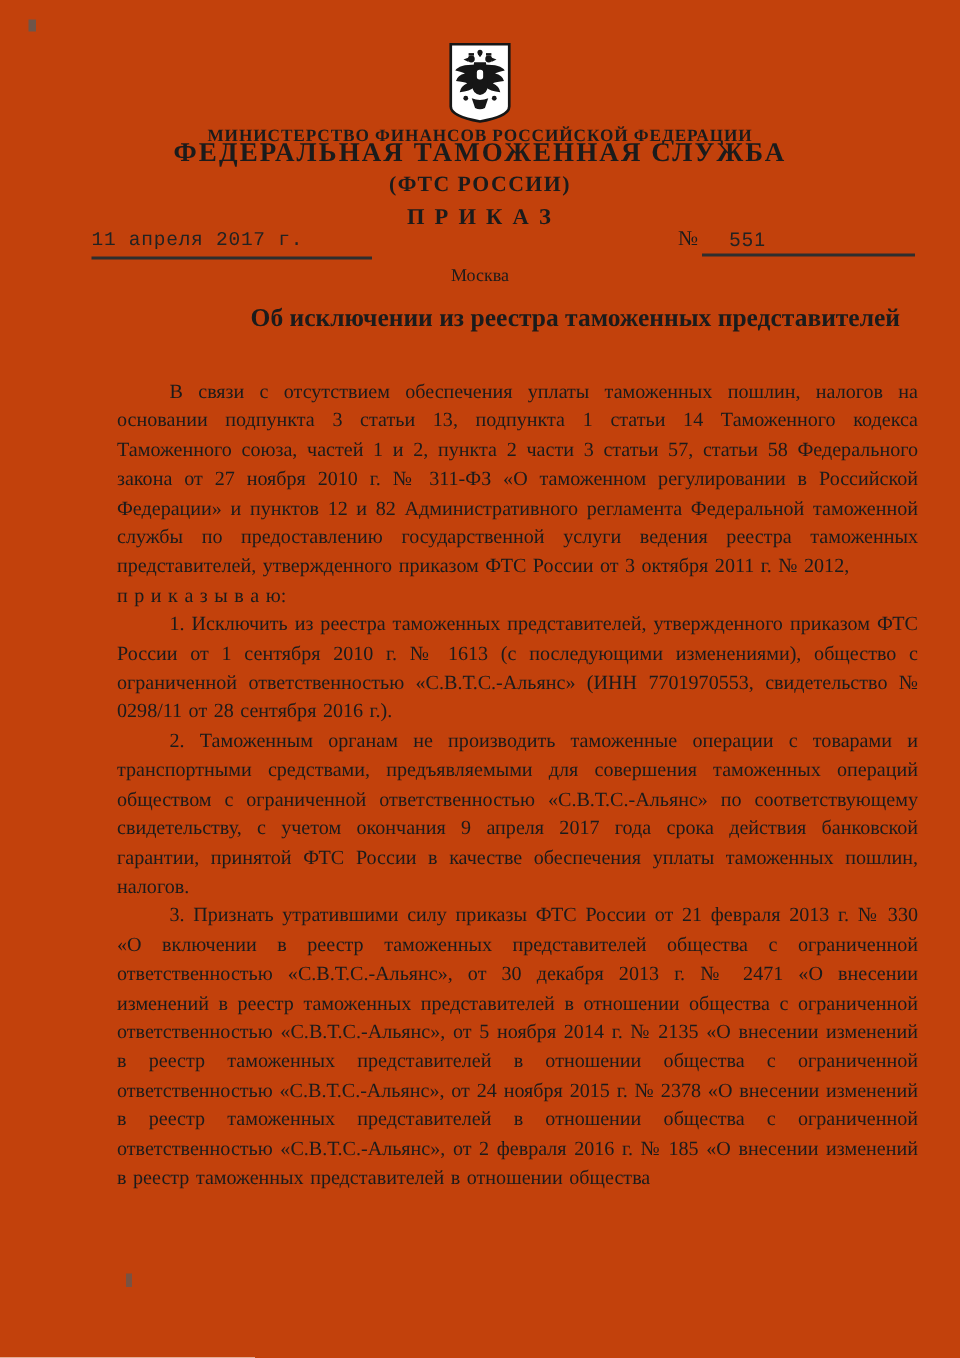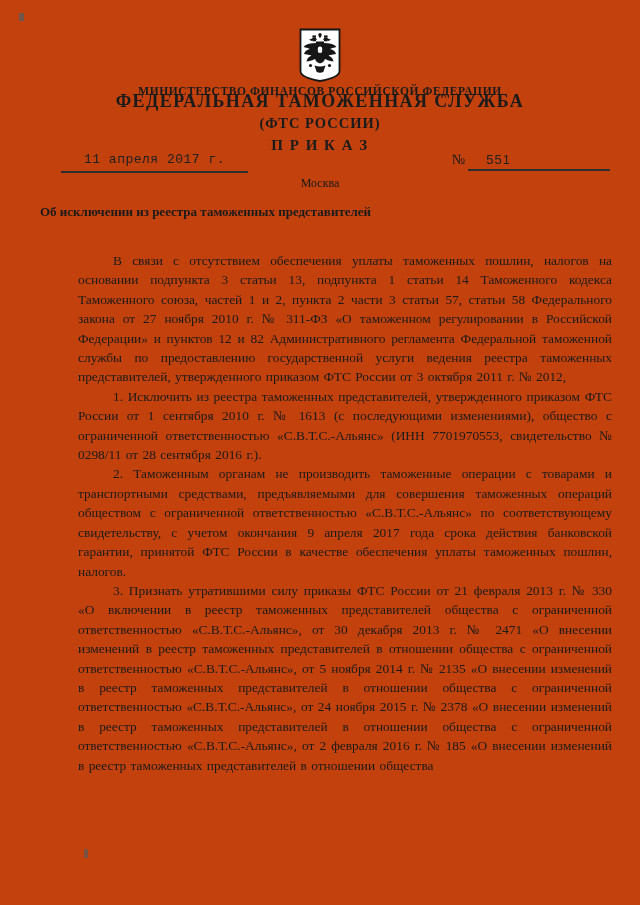--- a/index.html
+++ b/index.html
@@ -36,21 +36,21 @@
   .service-abbr  { top: 115px; font-size: 14.5px; letter-spacing: 1px; }
   .doc-type      { top: 137px; font-size: 15px;   letter-spacing: 1.5px; }
 
   .date-field {
     position: absolute;
     top: 152px;
     left: 61px;
     width: 187px;
     height: 19px;
     border-bottom: 2px solid #2e2e2e;
-    text-align: center;
+    text-align: left;
     font-family: "Liberation Mono", monospace;
     font-size: 13px;
     letter-spacing: 0.5px;
     color: #222;
   }
   .num-field {
     position: absolute;
     top: 152px;
     left: 452px;
     display: flex;
@@ -78,23 +78,23 @@
     text-align: center;
     font-size: 12px;
     font-weight: normal;
   }
   
   .title {
     position: absolute;
     top: 204px;
     left: 40px;
     width: 560px;
-    text-align: left;
+    text-align: right;
     font-weight: bold;
-    font-size: 13px;
+    font-size: 17px;
     line-height: 16.5px;
   }
   
   .body-text {
     position: absolute;
     top: 251px;
     left: 78px;
     width: 534px;
     font-size: 13.4px;
     line-height: 19.4px;
@@ -160,18 +160,19 @@
     <span class="num-line">551</span>
   </div>
   <div class="hdr city">Москва</div>
 
   <div class="title">
     <div>Об исключении из реестра таможенных представителей</div>
   </div>
 
   <div class="body-text">
     <p>В связи с отсутствием обеспечения уплаты таможенных пошлин, налогов на основании подпункта 3 статьи 13, подпункта 1 статьи 14 Таможенного кодекса Таможенного союза, частей 1 и 2, пункта 2 части 3 статьи 57, статьи 58 Федерального закона от 27 ноября 2010 г. № 311-ФЗ «О таможенном регулировании в Российской Федерации» и пунктов 12 и 82 Административного регламента Федеральной таможенной службы по предоставлению государственной услуги ведения реестра таможенных представителей, утвержденного приказом ФТС России от 3 октября 2011 г. № 2012,</p>
+    <p class="no-indent">п р и к а з ы в а ю:</p>
     <p>1. Исключить из реестра таможенных представителей, утвержденного приказом ФТС России от 1 сентября 2010 г. № 1613 (с последующими изменениями), общество с ограниченной ответственностью «С.В.Т.С.-Альянс» (ИНН 7701970553, свидетельство № 0298/11 от 28 сентября 2016 г.).</p>
     <p>2. Таможенным органам не производить таможенные операции с товарами и транспортными средствами, предъявляемыми для совершения таможенных операций обществом с ограниченной ответственностью «С.В.Т.С.-Альянс» по соответствующему свидетельству, с учетом окончания 9 апреля 2017 года срока действия банковской гарантии, принятой ФТС России в качестве обеспечения уплаты таможенных пошлин, налогов.</p>
     <p>3. Признать утратившими силу приказы ФТС России от 21 февраля 2013 г. № 330 «О включении в реестр таможенных представителей общества с ограниченной ответственностью «С.В.Т.С.-Альянс», от 30 декабря 2013 г. № 2471 «О внесении изменений в реестр таможенных представителей в отношении общества с ограниченной ответственностью «С.В.Т.С.-Альянс», от 5 ноября 2014 г. № 2135 «О внесении изменений в реестр таможенных представителей в отношении общества с ограниченной ответственностью «С.В.Т.С.-Альянс», от 24 ноября 2015 г. № 2378 «О внесении изменений в реестр таможенных представителей в отношении общества с ограниченной ответственностью «С.В.Т.С.-Альянс», от 2 февраля 2016 г. № 185 «О внесении изменений в реестр таможенных представителей в отношении общества</p>
   </div>
 
 </div>
 
 </body></html>

